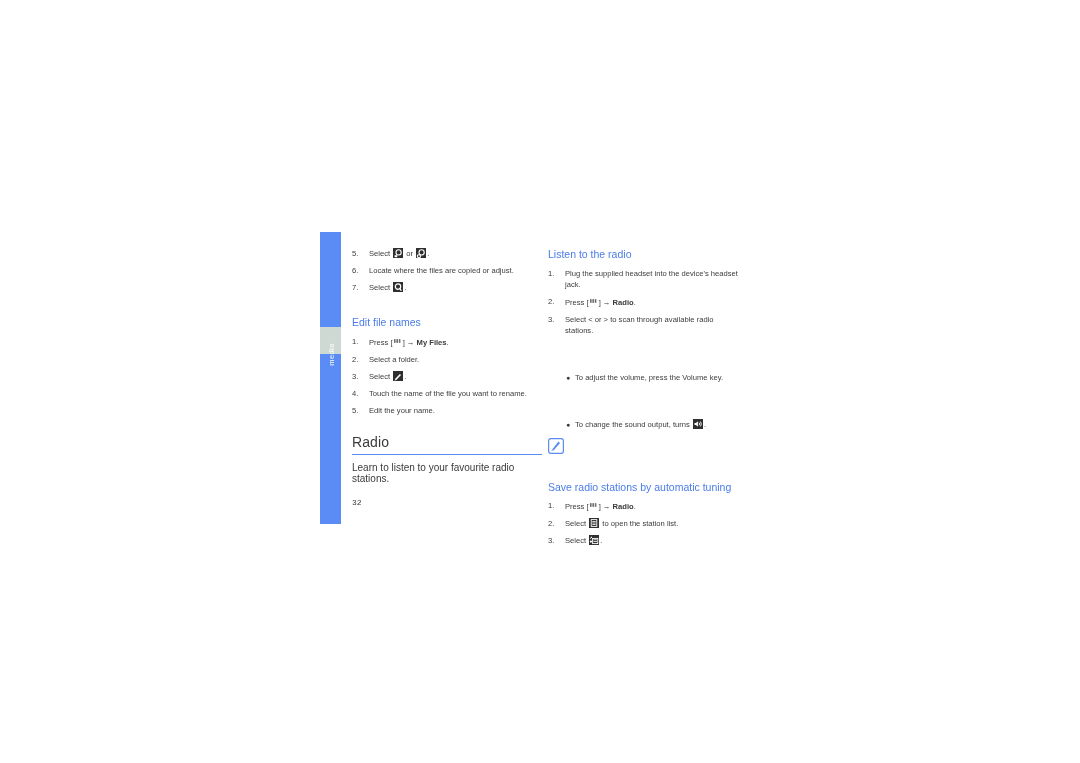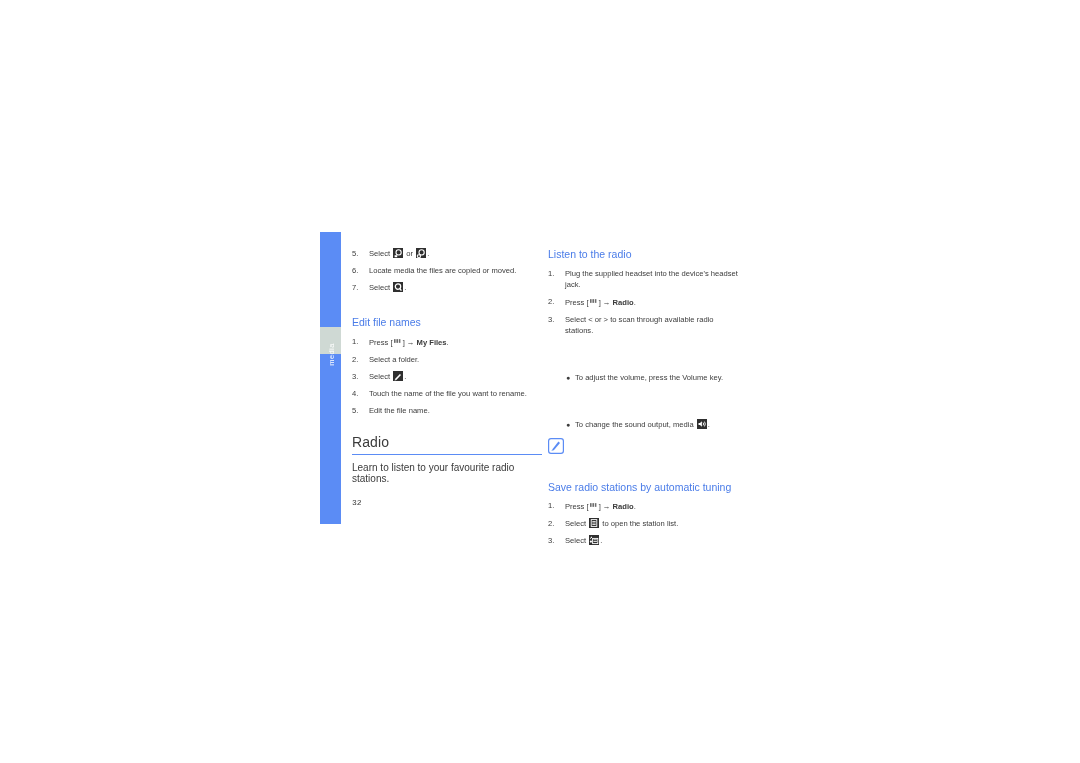--- a/index.html
+++ b/index.html
@@ -208,21 +208,21 @@
               <rect x="0" y="0" width="10" height="10" fill="#2f2f2f"></rect>
               <circle cx="5.6" cy="4.4" r="2.6" fill="none" stroke="#ffffff" stroke-width="1.1"></circle>
               <path d="M1.6 7.2 L4.2 7.2 L4.2 9.2 L1.6 9.2 Z" fill="#ffffff"></path>
             </svg></span><span> or </span><span class="ico"><svg width="10" height="10" viewBox="0 0 10 10">
               <rect x="0" y="0" width="10" height="10" fill="#2f2f2f"></rect>
               <circle cx="5.6" cy="4.4" r="2.6" fill="none" stroke="#ffffff" stroke-width="1.1"></circle>
               <path d="M1.4 6.9 L4.4 6.9 L4.4 9.4 L1.4 9.4 Z" fill="none" stroke="#ffffff" stroke-width="1"></path>
             </svg></span><span>.</span>
       </li>
       <li>
-        <span class="num">6.</span><span>Locate media the files are copied or moved.</span>
+        <span class="num">6.</span><span>Locate where the files are copied or adjust.</span>
       </li>
       <li>
         <span class="num">7.</span><span>Select </span><span class="ico"><svg width="10" height="10" viewBox="0 0 10 10">
               <rect x="0" y="0" width="10" height="10" fill="#2f2f2f"></rect>
               <circle cx="5" cy="4.6" r="2.7" fill="none" stroke="#ffffff" stroke-width="1.2"></circle>
               <path d="M6.6 6.4 L8.4 8.6" stroke="#ffffff" stroke-width="1.4" fill="none"></path>
             </svg></span><span>.</span>
       </li>
     </ol>
 
@@ -248,21 +248,21 @@
         <span class="num">3.</span><span>Select </span><span class="ico"><svg width="10" height="10" viewBox="0 0 10 10">
               <rect x="0" y="0" width="10" height="10" fill="#2f2f2f"></rect>
               <path d="M2.2 7.8 L6.9 3.0 L8.0 4.1 L3.3 8.9 Z" fill="#ffffff"></path>
               <path d="M2.2 7.8 L3.3 8.9 L1.6 9.4 Z" fill="#ffffff"></path>
             </svg></span><span>.</span>
       </li>
       <li>
         <span class="num">4.</span><span>Touch the name of the file you want to rename.</span>
       </li>
       <li>
-        <span class="num">5.</span><span>Edit the file name.</span>
+        <span class="num">5.</span><span>Edit the your name.</span>
       </li>
     </ol>
 
     <div style="margin-top:18px;">
       <div class="h-main">Radio</div>
       <div class="rule"></div>
       <div class="lead">Learn to listen to your favourite radio stations.</div>
 
     </div>
 
@@ -288,21 +288,21 @@
               </g>
             </svg></span><span>] → </span><span class="bold">Radio</span><span>.</span>
       </li>
       <li>
         <span class="num">3.</span><span>Select &lt; or &gt; to scan through available radio stations.</span>
         <ul class="bullets">
           <li>
             <span class="dot">●</span><span>To adjust the volume, press the Volume key.</span>
           </li>
           <li>
-            <span class="dot">●</span><span>To change the sound output, media </span><span class="ico"><svg width="10" height="10" viewBox="0 0 10 10">
+            <span class="dot">●</span><span>To change the sound output, turns </span><span class="ico"><svg width="10" height="10" viewBox="0 0 10 10">
                   <rect x="0" y="0" width="10" height="10" fill="#2f2f2f"></rect>
                   <path d="M1.5 4.0 L3.0 4.0 L4.9 2.2 L4.9 7.8 L3.0 6.0 L1.5 6.0 Z" fill="#ffffff"></path>
                   <path d="M6.1 3.6 Q7.2 5.0 6.1 6.4" stroke="#ffffff" stroke-width="0.9" fill="none"></path>
                   <path d="M7.5 2.6 Q9.1 5.0 7.5 7.4" stroke="#ffffff" stroke-width="0.9" fill="none"></path>
                 </svg></span><span>.</span>
           </li>
         </ul>
       </li>
     </ol>
 

